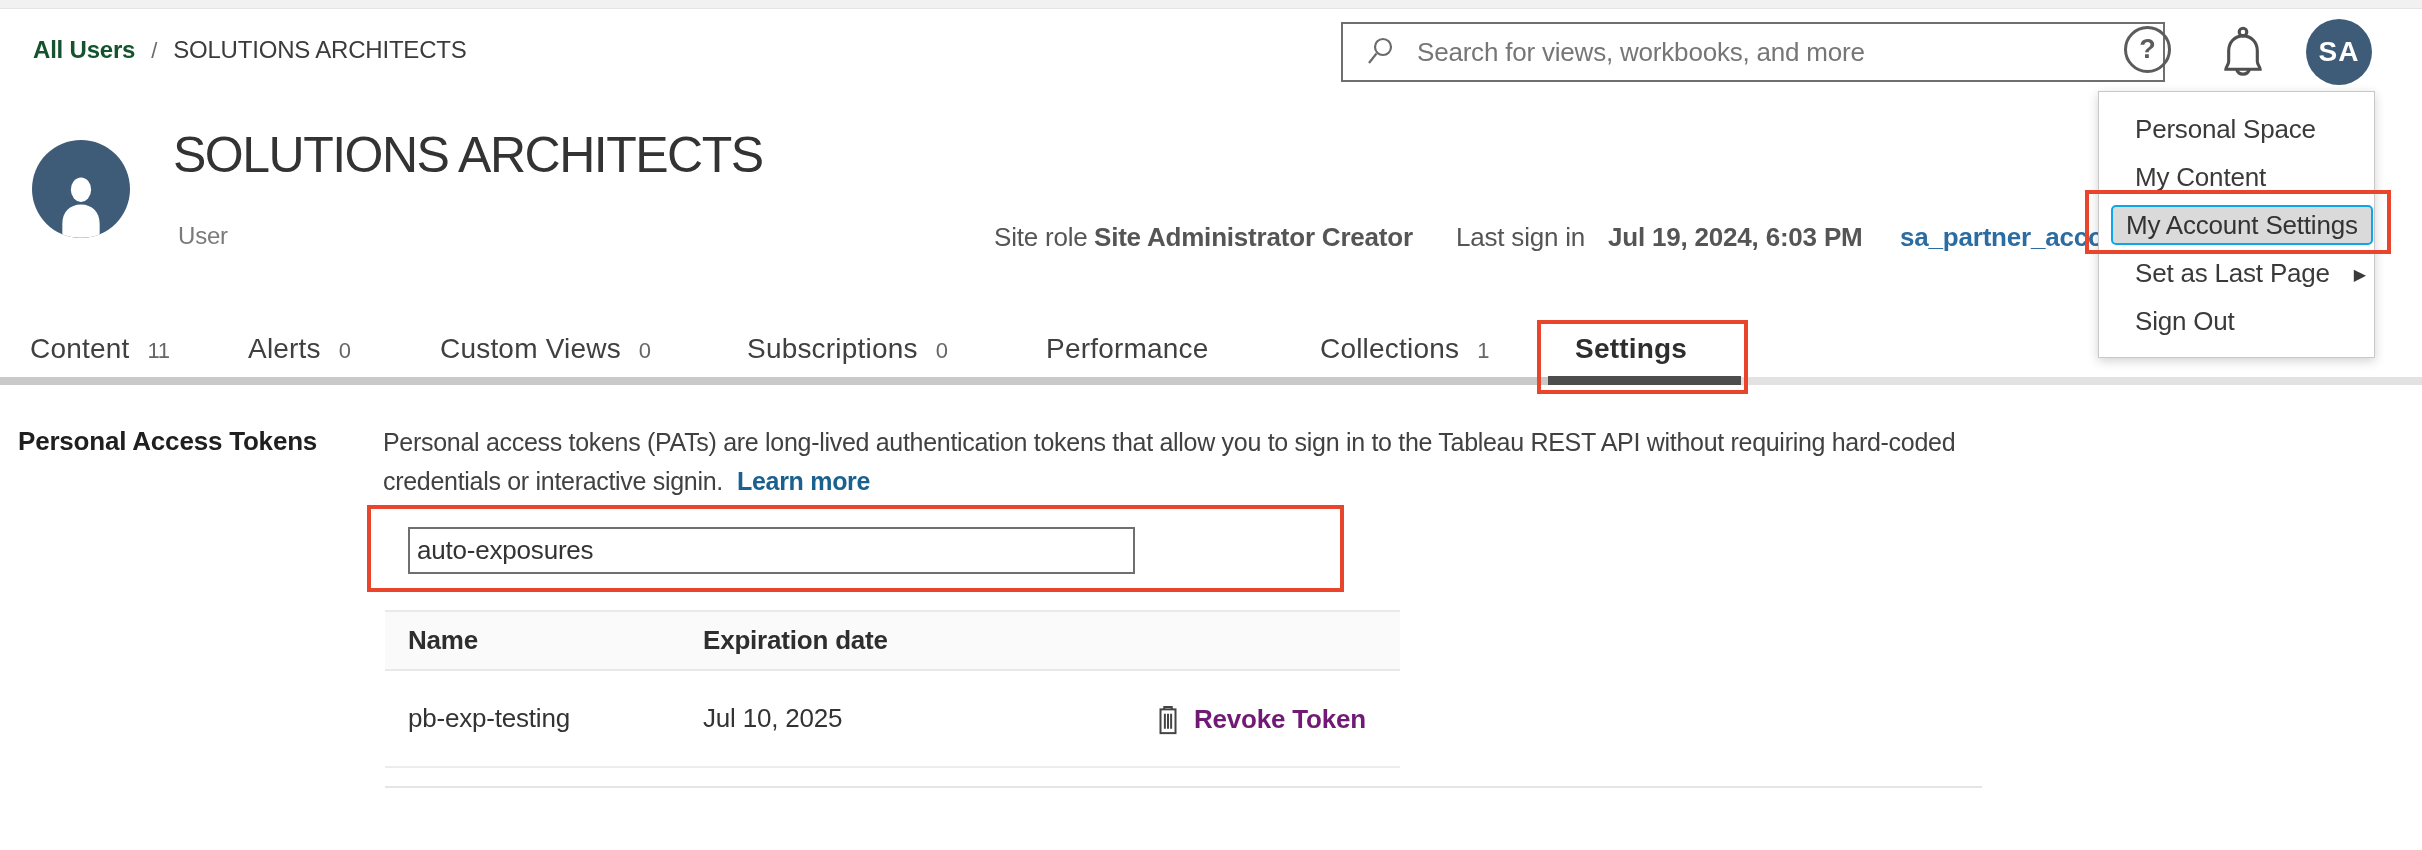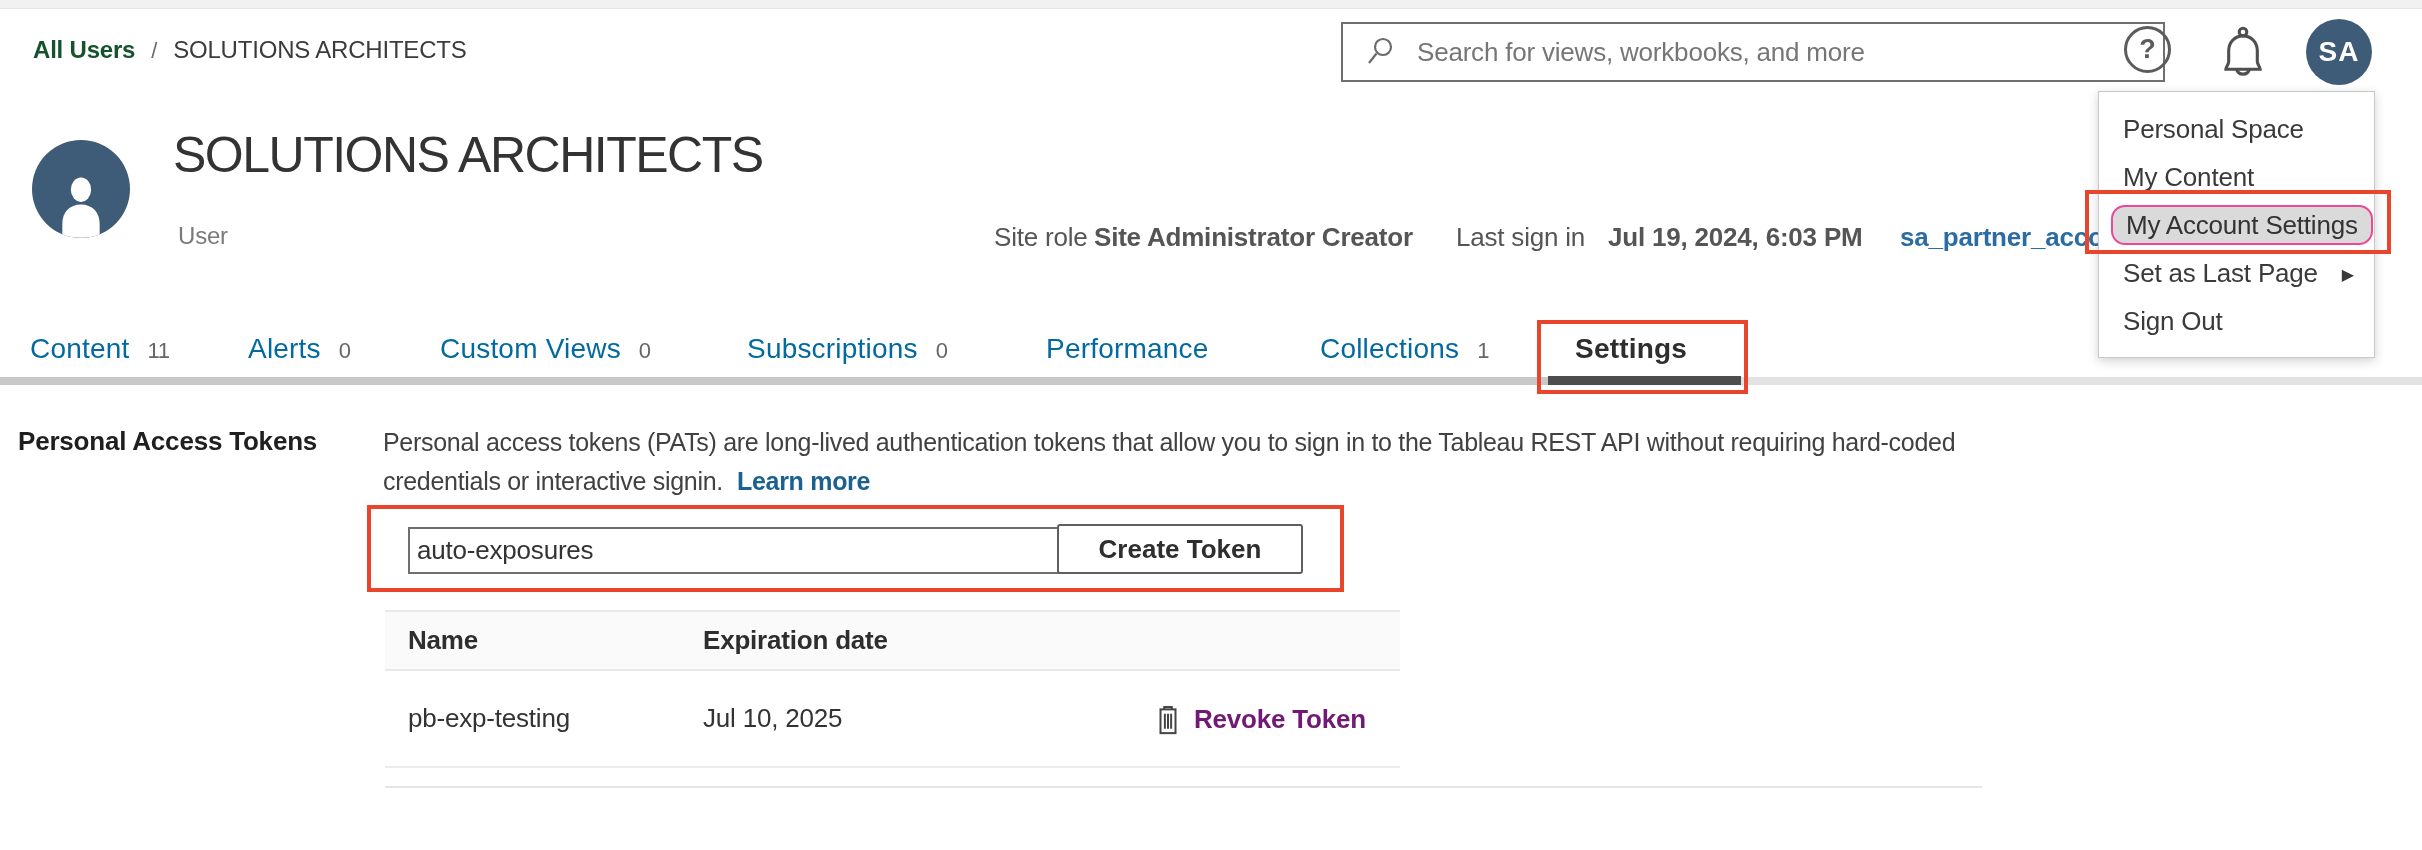--- a/index.html
+++ b/index.html
@@ -31,44 +31,44 @@
   
   #help-button { left:2124px; top:26px; width:47px; height:47px; border:3px solid #5c5c5c; border-radius:50%;
     display:flex; align-items:center; justify-content:center; font-size:27px; font-weight:600; color:#5c5c5c; cursor:pointer; }
   #bell-button { left:2214px; top:22px; width:58px; height:62px; cursor:pointer; }
   #avatar-button { left:2306px; top:19px; width:66px; height:66px; border-radius:50%; background:#3e5c77;
     color:#fff; font-size:28px; font-weight:600; letter-spacing:1px; display:flex; align-items:center; justify-content:center; cursor:pointer; }
 
   
   #account-menu { left:2098px; top:91px; width:277px; height:267px; background:#fff; border:1px solid #c8c8c8;
     box-shadow:0 3px 10px rgba(0,0,0,0.18); z-index:20; padding-top:13px; }
-  .menu-item { height:48px; line-height:48px; padding-left:24px; font-size:26px; color:#3a3a3a; white-space:nowrap; cursor:pointer; }
+  .menu-item { height:48px; line-height:48px; padding-left:36px; font-size:26px; color:#3a3a3a; white-space:nowrap; cursor:pointer; }
   .menu-item.with-pill { padding-left:12px; }
-  .menu-item .pill { display:inline-block; line-height:36px; background:#dadada; border:2px solid #ec4899;
-    border-radius:14px; padding:0 13px; color:#333; }
+  .menu-item .pill { display:inline-block; line-height:36px; background:#dadada; border:2px solid #0ea5e9;
+    border-radius:5px; padding:0 13px; color:#333; }
   .menu-item .arrow { font-size:16px; color:#3a3a3a; margin-left:24px; vertical-align:2px; }
   #menu-annotation { left:2085px; top:190px; width:306px; height:64px; border:4px solid #e8452c; z-index:30; pointer-events:none; }
 
   
   #profile-avatar { left:32px; top:140px; width:98px; height:98px; border-radius:50%; background:#3e5c77;
     display:flex; align-items:flex-end; justify-content:center; overflow:hidden; }
   #page-title { left:173px; top:126px; font-size:50px; color:#333; letter-spacing:-1.5px; white-space:nowrap; }
   #profile-subtitle { left:178px; top:222px; font-size:24px; color:#7a7a7a; }
 
   
   .meta { top:222px; font-size:26px; color:#555; white-space:nowrap; }
   #site-role-label { left:994px; }
   #site-role-value { left:1094px; font-weight:bold; }
   #last-sign-in-label { left:1456px; }
   #last-sign-in-value { left:1608px; font-weight:bold; }
   #account-link { left:1900px; color:#2b6da3; font-weight:bold; cursor:pointer; z-index:10; }
 
   
   .tab { top:333px; display:flex; align-items:baseline; gap:18px; cursor:pointer; white-space:nowrap; }
-  .tab .lbl { font-size:28px; color:#0369a1; letter-spacing:0.2px; }
+  .tab .lbl { font-size:28px; color:#404040; letter-spacing:0.2px; }
   .tab .cnt { font-size:22px; color:#666; }
   #tab-content { left:30px; } #tab-alerts { left:248px; } #tab-custom-views { left:440px; }
   #tab-subscriptions { left:747px; } #tab-performance { left:1046px; } #tab-collections { left:1320px; }
   #tab-settings { left:1575px; } #tab-settings .lbl { font-weight:bold; color:#2e2e2e; }
 
   #tab-track-left { left:0; top:377px; width:1548px; height:8px; background:#c9c9c9; }
   #tab-indicator { left:1548px; top:376px; width:193px; height:9px; background:#4d4d4d; }
   #tab-track-right { left:1741px; top:377px; width:681px; height:8px; background:#e2e2e2; }
   #settings-annotation { left:1537px; top:320px; width:211px; height:74px; border:4px solid #e8452c; z-index:5; pointer-events:none; }
 
@@ -191,21 +191,20 @@
 
   <div id="pat-heading" class="abs">Personal Access Tokens</div>
 
   <div id="pat-desc" class="abs">
     <div>Personal access tokens (PATs) are long-lived authentication tokens that allow you to sign in to the Tableau REST API without requiring hard-coded</div>
     <div><span>credentials or interactive signin.</span><span id="learn-more">Learn more</span></div>
   </div>
 
   <div id="token-annotation" class="abs"></div>
   <input id="token-input" class="abs" value="auto-exposures" style="">
-  <button id="create-token-button" class="abs">Create Token</button>
 
   <div id="token-table-header" class="abs">
     <span id="col-name">Name</span>
     <span id="col-expiration">Expiration date</span>
   </div>
 
   <div id="token-row" class="abs">
     <span id="cell-name" class="cell">pb-exp-testing</span>
     <span id="cell-expiration" class="cell">Jul 10, 2025</span>
     <div id="revoke-button">

